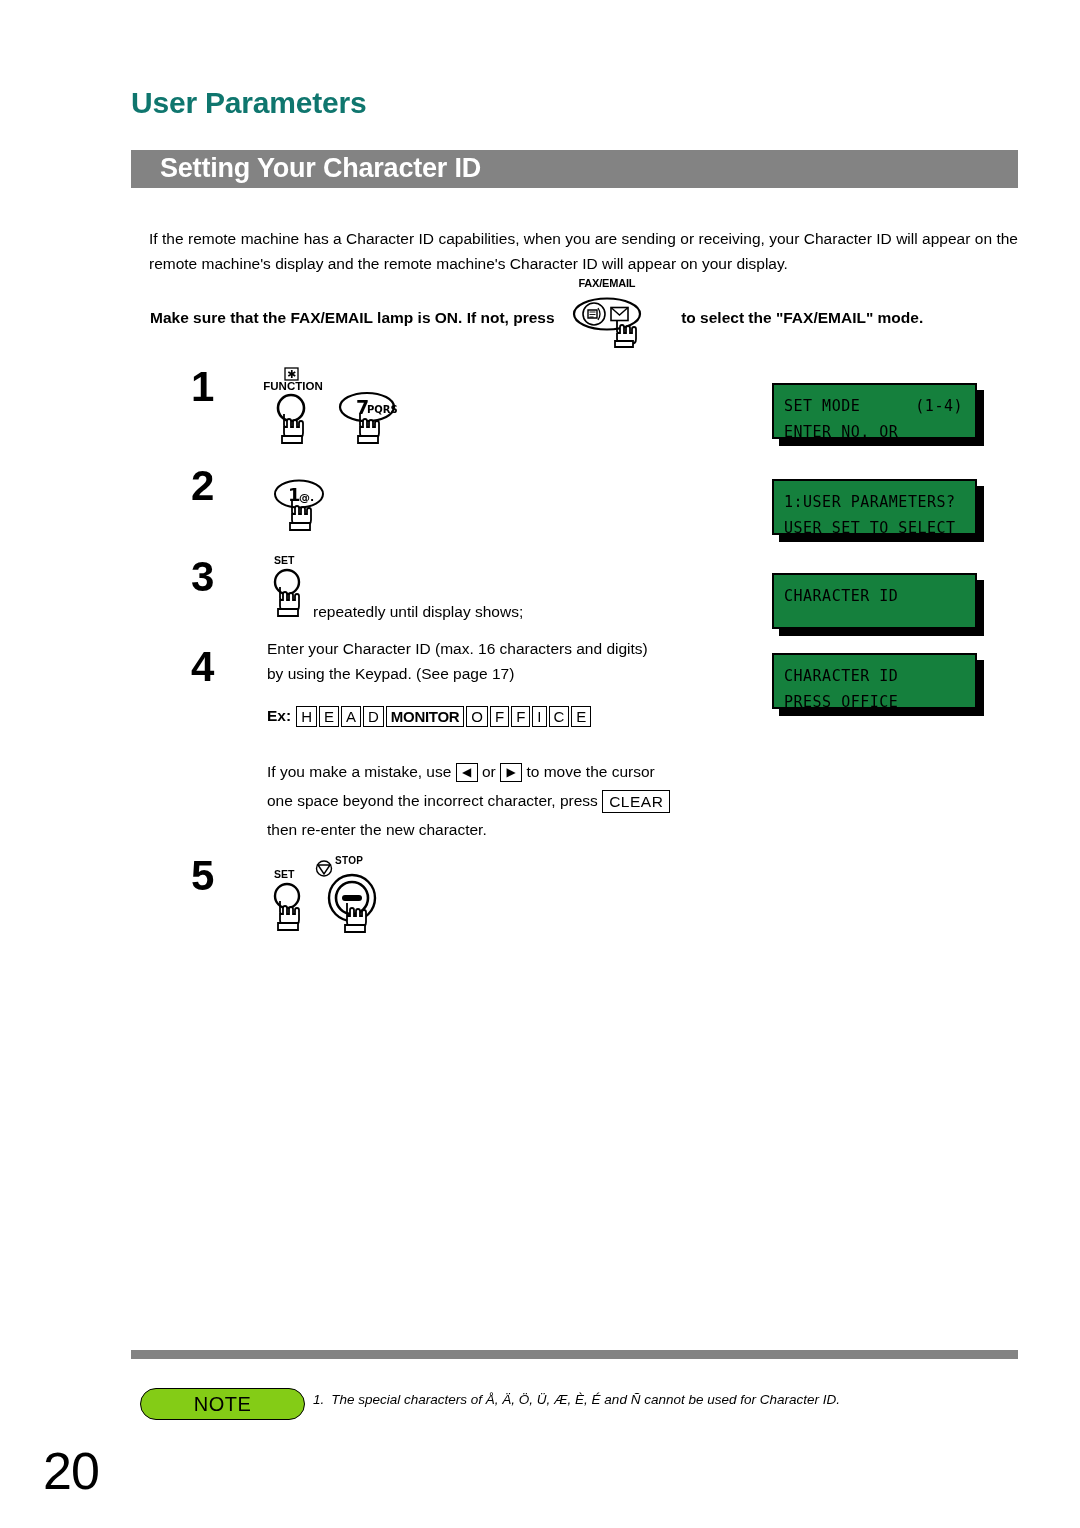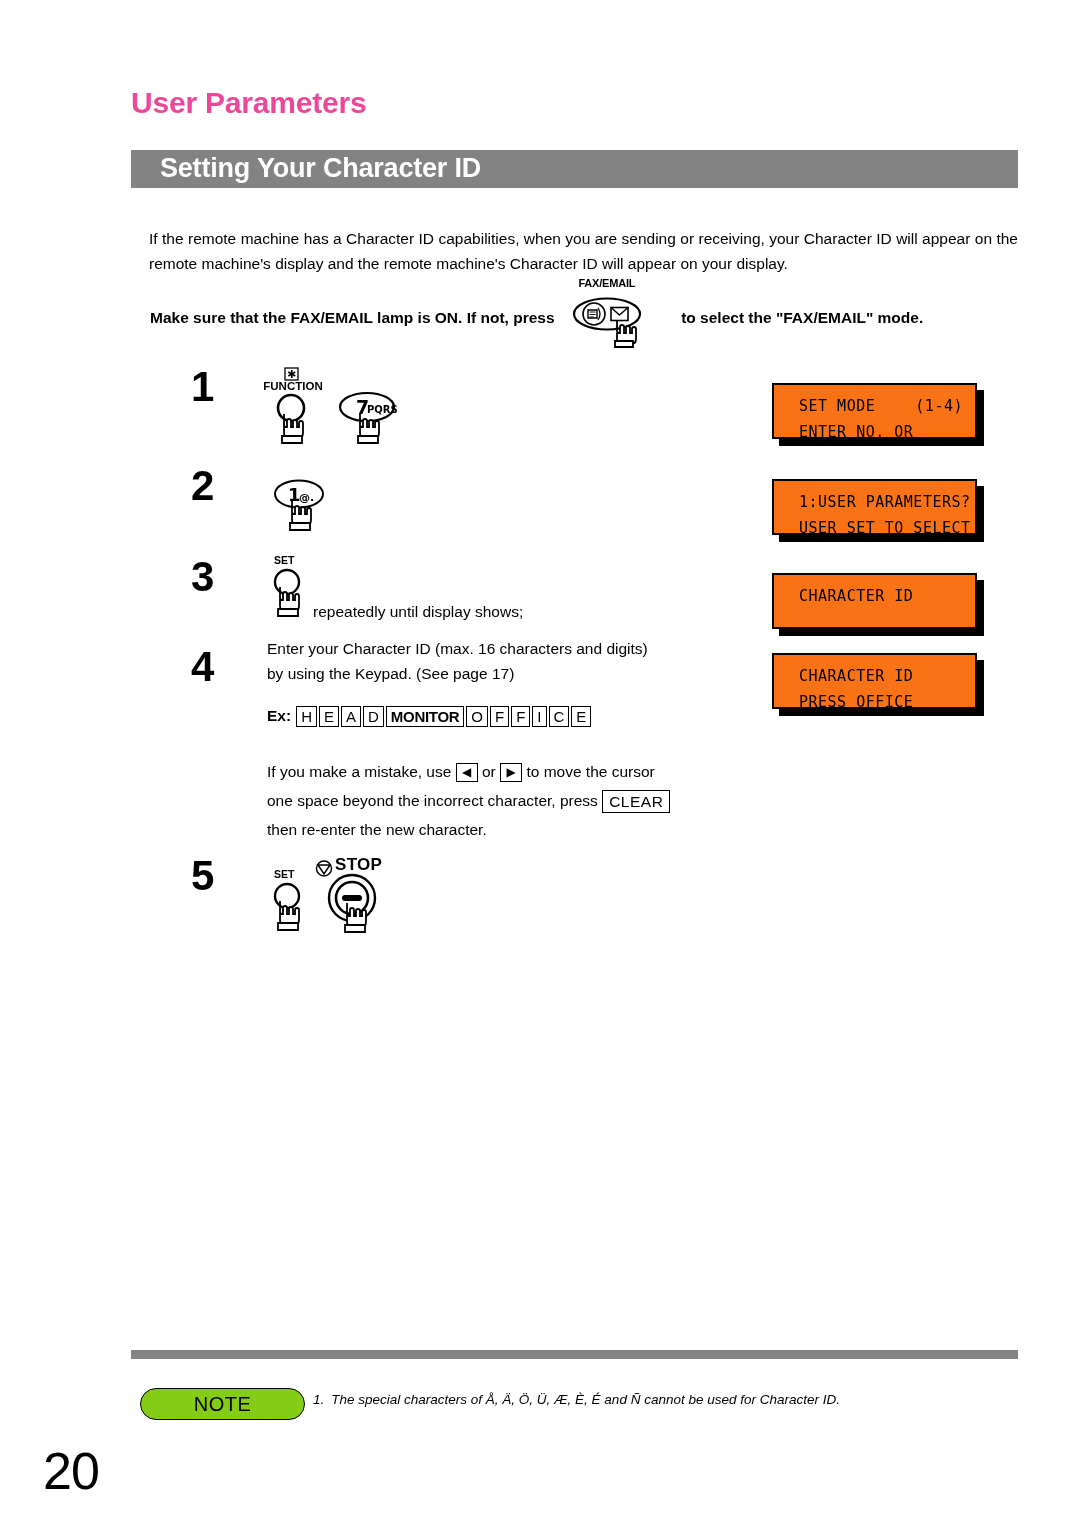--- a/index.html
+++ b/index.html
@@ -9,21 +9,21 @@
     background:#ffffff;
     font-family:"Liberation Sans", sans-serif;
     color:#000000;
     position:relative;
     overflow:hidden;
   }
 
   
   #chapter-title{
     position:absolute; left:131px; top:86px;
-    font-size:30px; font-weight:bold; color:#ec4899;
+    font-size:30px; font-weight:bold; color:#0f766e;
     letter-spacing:-0.2px;
   }
   #section-band{
     position:absolute; left:131px; top:150px;
     width:887px; height:38px;
     background:#838383;
   }
   #section-band .band-text{
     position:absolute; left:29px; top:50%;
     transform:translateY(-52%);
@@ -57,24 +57,24 @@
   .step-num{
     position:absolute; font-size:42px; font-weight:bold;
     line-height:1; font-family:"Liberation Sans", sans-serif;
   }
   .step-text{
     position:absolute; font-size:15.5px; line-height:25px;
   }
 
   
   .lcd{
-    position:absolute; background:#f97316;
+    position:absolute; background:#15803d;
     border:2px solid #000;
     box-shadow:7px 7px 0 0 #000;
-    padding:8px 12px 8px 25px;
+    padding:8px 12px 8px 10px;
     font-family:"DejaVu Sans Mono", monospace;
     font-size:15px; line-height:26px;
     letter-spacing:0.5px;
   }
   .lcd .row{ white-space:pre; display:block; }
   .lcd .row.two-col{ display:flex; justify-content:space-between; }
 
   
   #ex-line{
     position:absolute; left:267px; top:706px;
@@ -287,21 +287,21 @@
     <path d="M4 3 l12 0 l-6 9 z" fill="none" stroke="#000" stroke-width="1.5"></path>
     <circle cx="10" cy="6.5" r="7.5" fill="none" stroke="#000" stroke-width="1.4"></circle>
     <circle cx="38" cy="36" r="23" fill="#fff" stroke="#000" stroke-width="2.4"></circle>
     <circle cx="38" cy="36" r="16" fill="#fff" stroke="#000" stroke-width="2.6"></circle>
     <rect x="28" y="33" width="20" height="6" rx="3" fill="#000"></rect>
     <g stroke="#000" stroke-width="1.8" fill="#fff">
       <path d="M33 41 v11 q0 2 2 2 h1 v-6 q0-2 2-2 t2 2 v6 h2 v-5 q0-2 2-2 t2 2 v5 h2 v-4 q0-2 2-2 t2 2 v10 q0 5 -5 5 h-9 q-5 0 -5 -5 v-7"></path>
       <path d="M31 63 h20 v7 h-20 z" fill="#fff"></path>
     </g>
   </svg>
-  <div style="position:absolute; left:69px; top:-7px; font-size:17px; font-weight:bold; letter-spacing:0.3px;text-align:right;">STOP</div>
+  <div style="position:absolute; left:69px; top:-7px; font-size:10px; font-weight:bold; letter-spacing:0.3px;text-align:right;">STOP</div>
 </div>
 
 <div id="footer-rule"></div>
 
 <div id="note-badge">NOTE</div>
 
 <div id="note-text">
   <span class="num">1.</span><span>The special characters of Å, Ä, Ö, Ü, Æ, È, É and Ñ cannot be used for Character ID.</span>
 </div>
 

